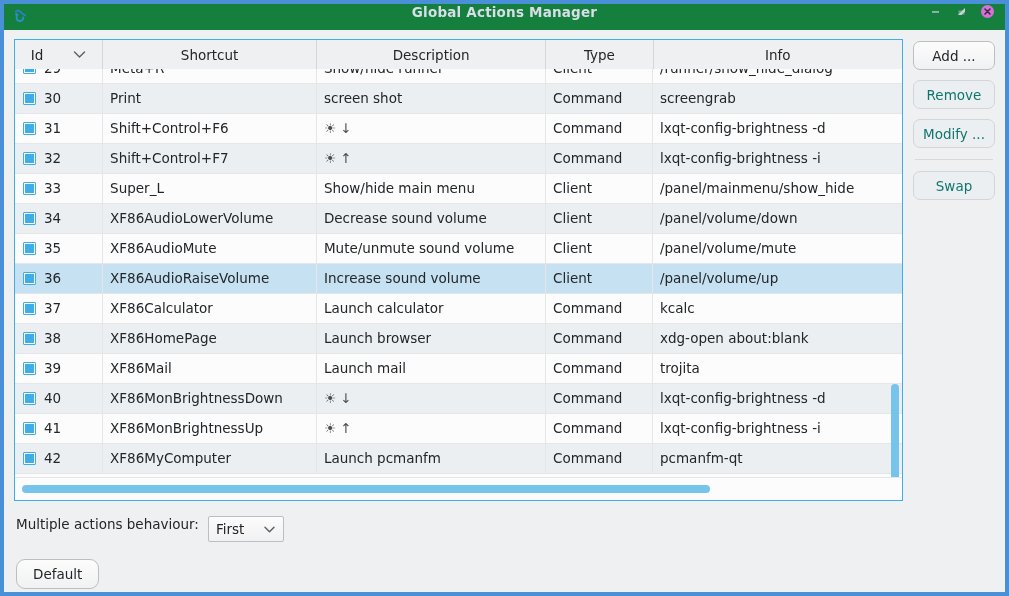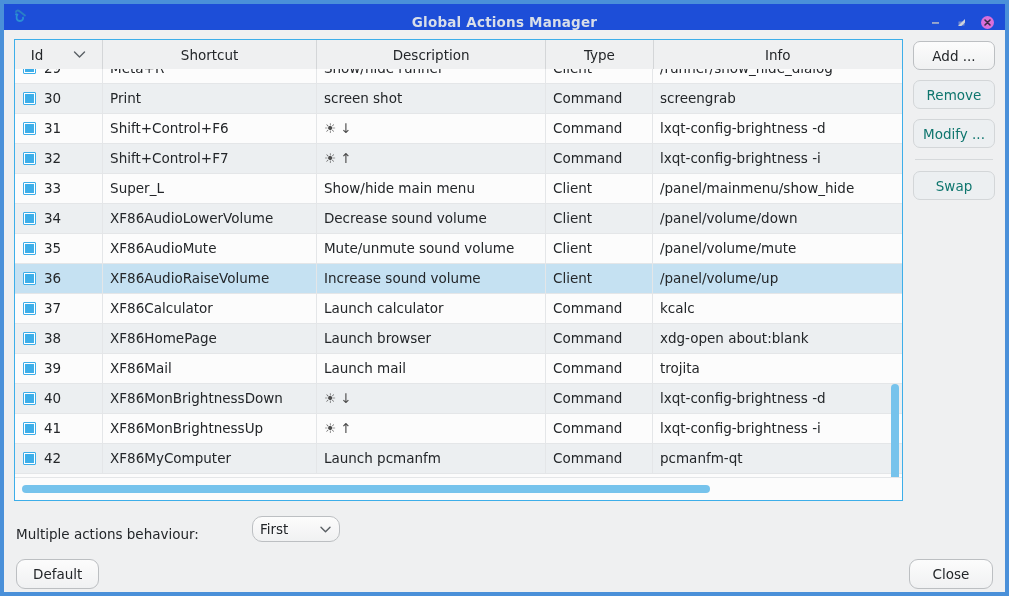--- a/index.html
+++ b/index.html
@@ -11,22 +11,22 @@
   }
   #window{
     position:absolute;left:0;top:0;width:1009px;height:596px;
     box-sizing:border-box;
     border:4px solid #4a90d9;
     background:#eff0f1;
     display:flex;flex-direction:column;
   }
   
   #titlebar{
-    height:26px;flex:0 0 26px;background:#1d4ed8;
-    display:flex;align-items:flex-end;position:relative;
+    height:26px;flex:0 0 26px;background:#15803d;
+    display:flex;align-items:flex-start;position:relative;
   }
   #win-icon{width:34px;height:26px;display:flex;align-items:center;justify-content:center;}
   #title-text{
     position:absolute;left:0;right:0;text-align:center;
     color:#d8dee9;font-weight:bold;font-size:13.5px;
     letter-spacing:.2px;pointer-events:none;
   }
   #win-buttons{margin-left:auto;display:flex;align-items:center;gap:11px;padding-right:10px;z-index:2;}
   .winbtn{width:15px;height:15px;display:flex;align-items:center;justify-content:center;cursor:pointer;}
   .winbtn svg{display:block;}
@@ -109,28 +109,28 @@
     background:linear-gradient(#fcfcfc,#f0f1f2);
     font-family:inherit;font-size:13.5px;color:#232629;
     display:flex;align-items:center;justify-content:center;cursor:pointer;
   }
   .sbtn.disabled{
     color:#0f766e;background:#eceff1;border-color:#d3d6d8;cursor:default;
   }
   .sep{height:1px;background:#d6d9db;margin:1px 2px 11px 2px;}
   
   #behaviour-row{
-    display:flex;align-items:flex-end;gap:9px;margin-top:15px;padding-left:2px;
+    display:flex;align-items:flex-start;gap:9px;margin-top:15px;padding-left:2px;
   }
   #behaviour-label{font-size:13.5px;color:#232629;}
   #behaviour-select{
-    width:88px;height:26px;box-sizing:border-box;
-    border:1px solid #bcbfc2;border-radius:10px;
+    width:76px;height:26px;box-sizing:border-box;
+    border:1px solid #bcbfc2;border-radius:2px;
     background:linear-gradient(#fcfcfc,#f0f1f2);
-    display:flex;align-items:center;padding:0 7px;cursor:pointer;font-size:13.5px;margin-left:44px;
+    display:flex;align-items:center;padding:0 7px;cursor:pointer;font-size:13.5px;
   }
   #behaviour-select .val{flex:1 1 auto;}
   #bottom-row{
     display:flex;align-items:center;margin-top:17px;padding:0 2px;
   }
   .bbtn{
     height:30px;min-width:82px;box-sizing:border-box;padding:0 16px;
     border:1px solid #bcbfc2;border-radius:9px;
     background:linear-gradient(#fcfcfc,#f0f1f2);
     font-family:inherit;font-size:13.5px;color:#232629;
@@ -436,19 +436,16 @@
               <path d="M2 2.2 L6.5 6.8 L11 2.2" fill="none" stroke="#5b6065" stroke-width="1.4" stroke-linecap="round" stroke-linejoin="round"></path>
             </svg>
         </span>
       </div>
     </div>
 
     <div id="bottom-row">
       <div class="bbtn">
         <span>Default</span>
       </div>
-      <div class="bbtn" id="close-button">
-        <span>Close</span>
-      </div>
     </div>
 
   </div>
 </div>
 
 </body></html>

